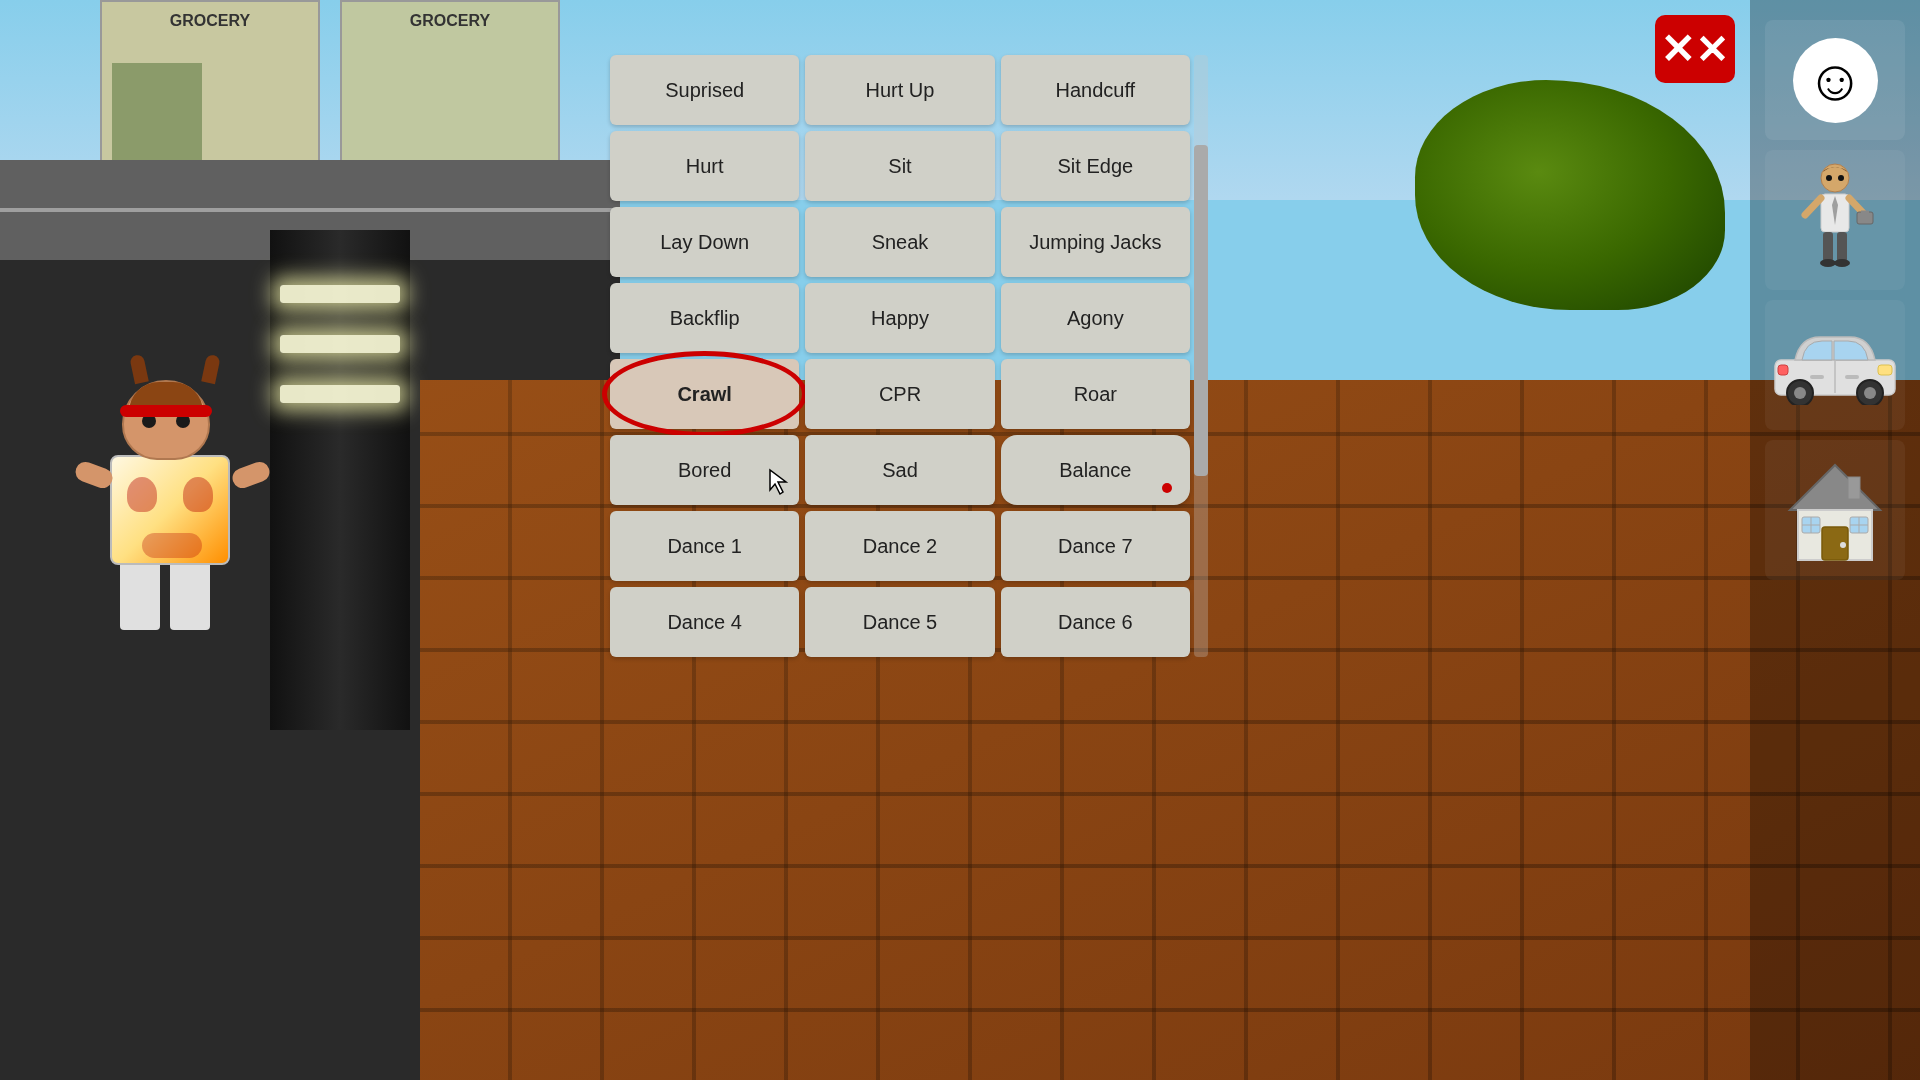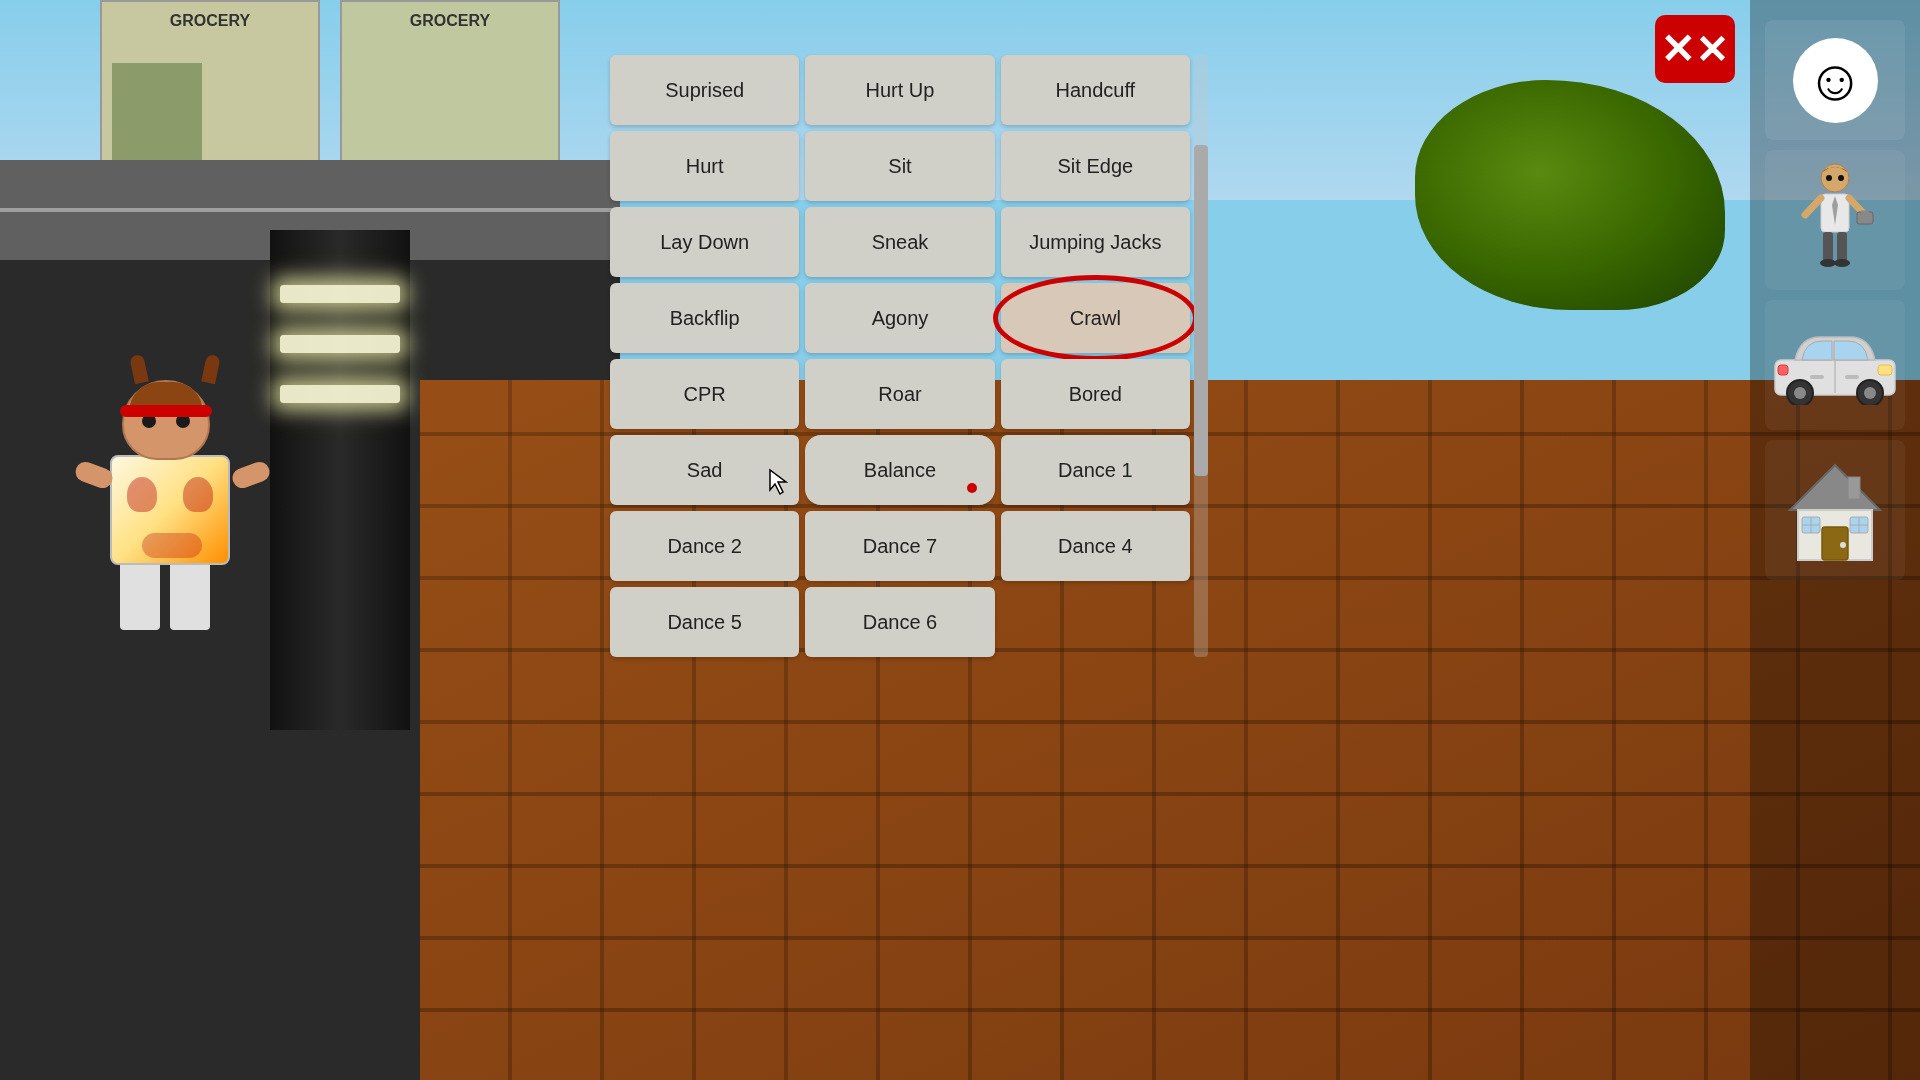--- a/index.html
+++ b/index.html
@@ -89,20 +89,21 @@
       align-items: center;
       justify-content: center;
       position: relative;
       transition: background 0.1s;
       box-shadow: 0 2px 4px rgba(0,0,0,0.2);
     }
 
     
     .crawl-highlight {
       position: relative;
+      font-weight: bold;
     }
 
     .crawl-highlight::after {
       content: '';
       position: absolute;
       inset: -8px;
       border: 5px solid #cc0000;
       border-radius: 50%;
       pointer-events: none;
     }
@@ -209,20 +210,21 @@
 
       <button class="emote-btn">Hurt</button>
       <button class="emote-btn">Sit</button>
       <button class="emote-btn">Sit Edge</button>
 
       <button class="emote-btn">Lay Down</button>
       <button class="emote-btn">Sneak</button>
       <button class="emote-btn">Jumping Jacks</button>
 
       <button class="emote-btn">Backflip</button>
+      <button class="emote-btn">Happy</button>
       <button class="emote-btn">Agony</button>
 
       <button class="emote-btn crawl-highlight" style="background:#d8c8b8;">Crawl</button>
       <button class="emote-btn">CPR</button>
       <button class="emote-btn">Roar</button>
 
       <button class="emote-btn">Bored</button>
       <button class="emote-btn">Sad</button>
       <button class="emote-btn" style="position:relative;border-radius:16px;">Balance<span class="red-dot"></span>
       </button>

